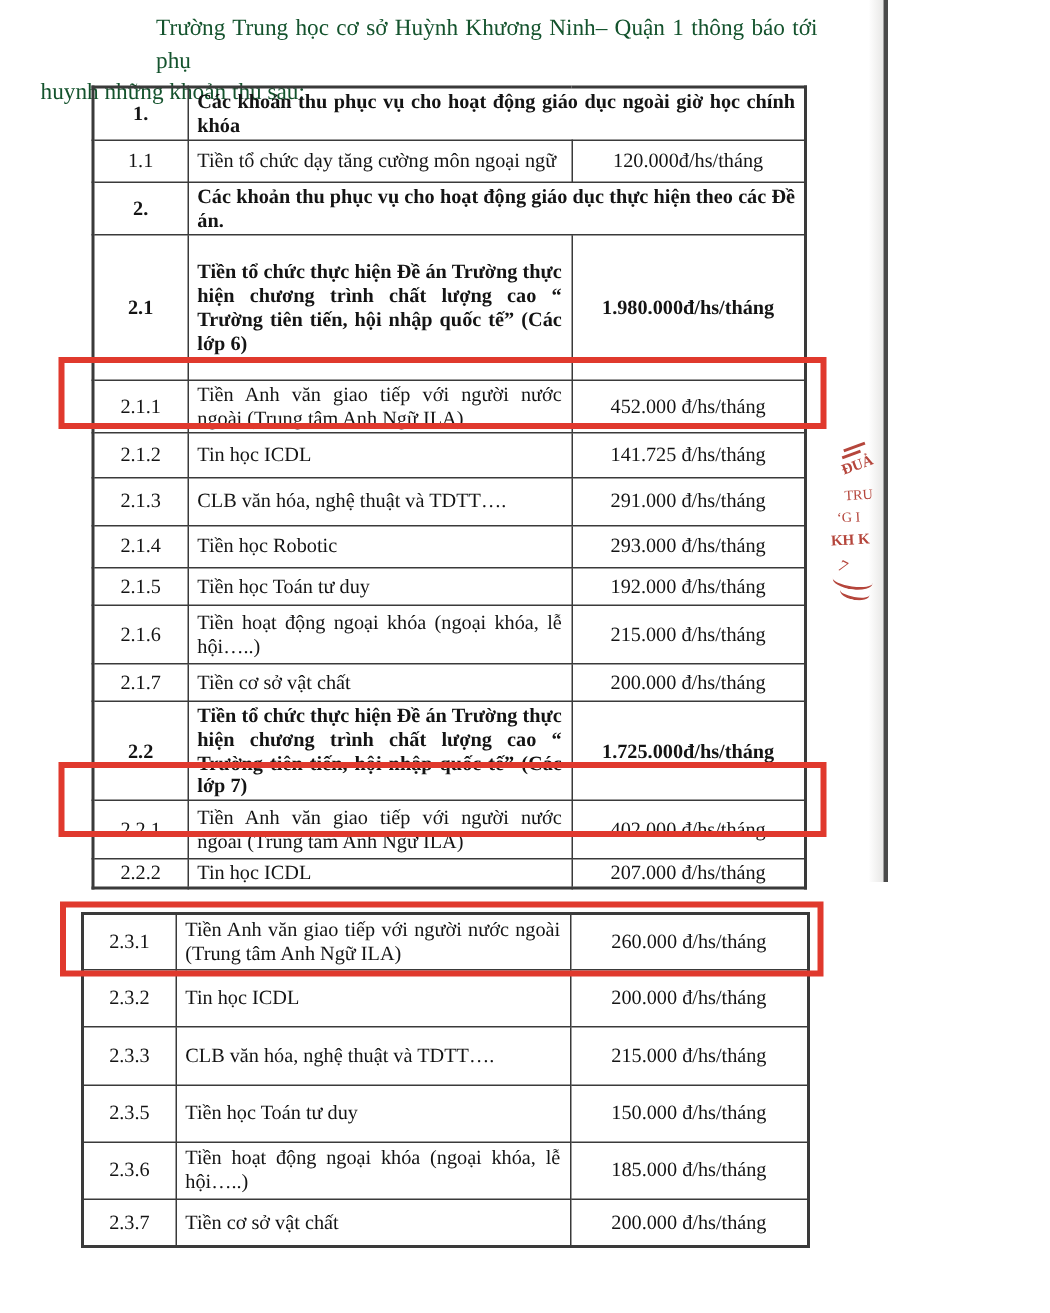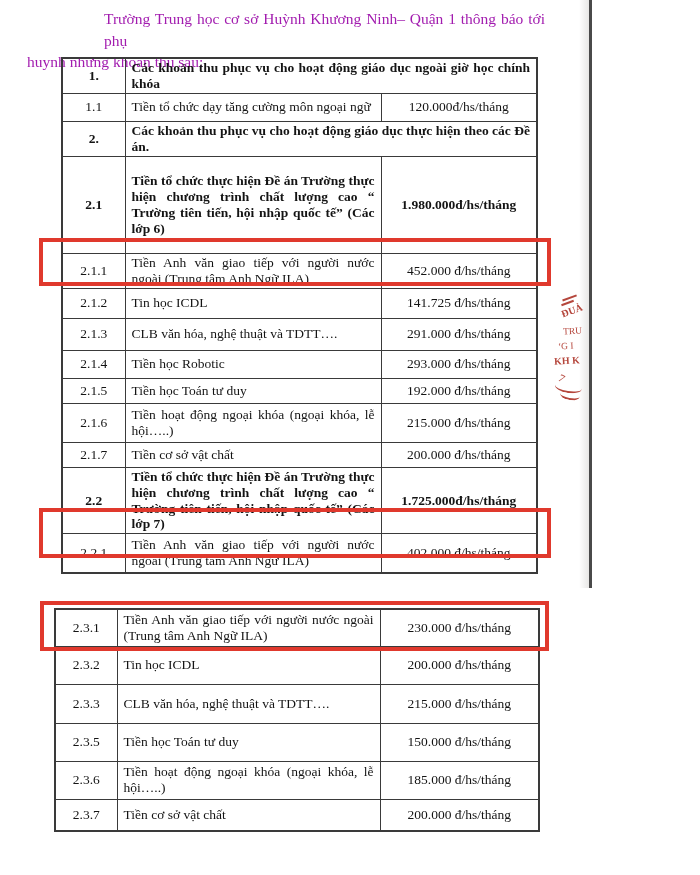--- a/index.html
+++ b/index.html
@@ -6,21 +6,21 @@
   body{
     width:700px;height:875px;background:#ffffff;position:relative;
     font-family:"Liberation Serif", serif;color:#171717;overflow:hidden;
   }
   
   .edge-soft{position:absolute;left:579px;top:0;width:10px;height:588px;
     background:linear-gradient(to right, rgba(0,0,0,0), rgba(90,85,75,0.14));}
   .edge-line{position:absolute;left:589px;top:0;width:3px;height:588px;background:#4a4a4a;}
 
   
-  .intro{position:absolute;left:27px;top:8px;width:518px;font-size:15.5px;line-height:21.5px;color:#a21caf;}
+  .intro{position:absolute;left:27px;top:8px;width:518px;font-size:15.5px;line-height:21.5px;color:#14532d;}
   .intro .l1{text-align:justify;text-align-last:justify;padding-left:77px;}
   .intro .l2{text-align:left;}
 
   
   table.fees{position:absolute;border-collapse:collapse;table-layout:fixed;background:transparent;}
   #table1{left:61px;top:57px;width:475px;}
   #table2{left:54px;top:608px;width:484px;}
   table.fees{border:2px solid #3a3a3a;}
   table.fees td{border:1.6px solid #3a3a3a;vertical-align:middle;
     font-size:13.5px;line-height:1.18;padding:1px 6px;color:#141414;}
@@ -127,34 +127,39 @@
     <tr class="plan" style="height:56px">
       <td class="num">2.2</td>
       <td class="desc">Tiền tổ chức thực hiện Đề án Trường thực hiện chương trình chất lượng cao “ Trường tiên tiến, hội nhập quốc tế” (Các lớp 7)</td>
       <td class="val">1.725.000đ/hs/tháng</td>
     </tr>
     <tr style="height:39px">
       <td class="num">2.2.1</td>
       <td class="desc">Tiền Anh văn giao tiếp với người nước ngoài (Trung tâm Anh Ngữ ILA)</td>
       <td class="val">402.000 đ/hs/tháng</td>
     </tr>
+    <tr style="height:19px">
+      <td class="num">2.2.2</td>
+      <td class="desc">Tin học ICDL</td>
+      <td class="val">207.000 đ/hs/tháng</td>
+    </tr>
   </tbody>
 </table>
 
 <table class="fees" id="table2">
   <colgroup>
       <col style="width:62px">
       <col style="width:263px">
       <col style="width:159px">
     </colgroup>
   <tbody>
     <tr style="height:37px">
       <td class="num">2.3.1</td>
       <td class="desc">Tiền Anh văn giao tiếp với người nước ngoài (Trung tâm Anh Ngữ ILA)</td>
-      <td class="val">230.000 đ/hs/tháng</td>
+      <td class="val">260.000 đ/hs/tháng</td>
     </tr>
     <tr style="height:38px">
       <td class="num">2.3.2</td>
       <td class="desc">Tin học ICDL</td>
       <td class="val">200.000 đ/hs/tháng</td>
     </tr>
     <tr style="height:39px">
       <td class="num">2.3.3</td>
       <td class="desc">CLB văn hóa, nghệ thuật và TDTT….</td>
       <td class="val">215.000 đ/hs/tháng</td>

